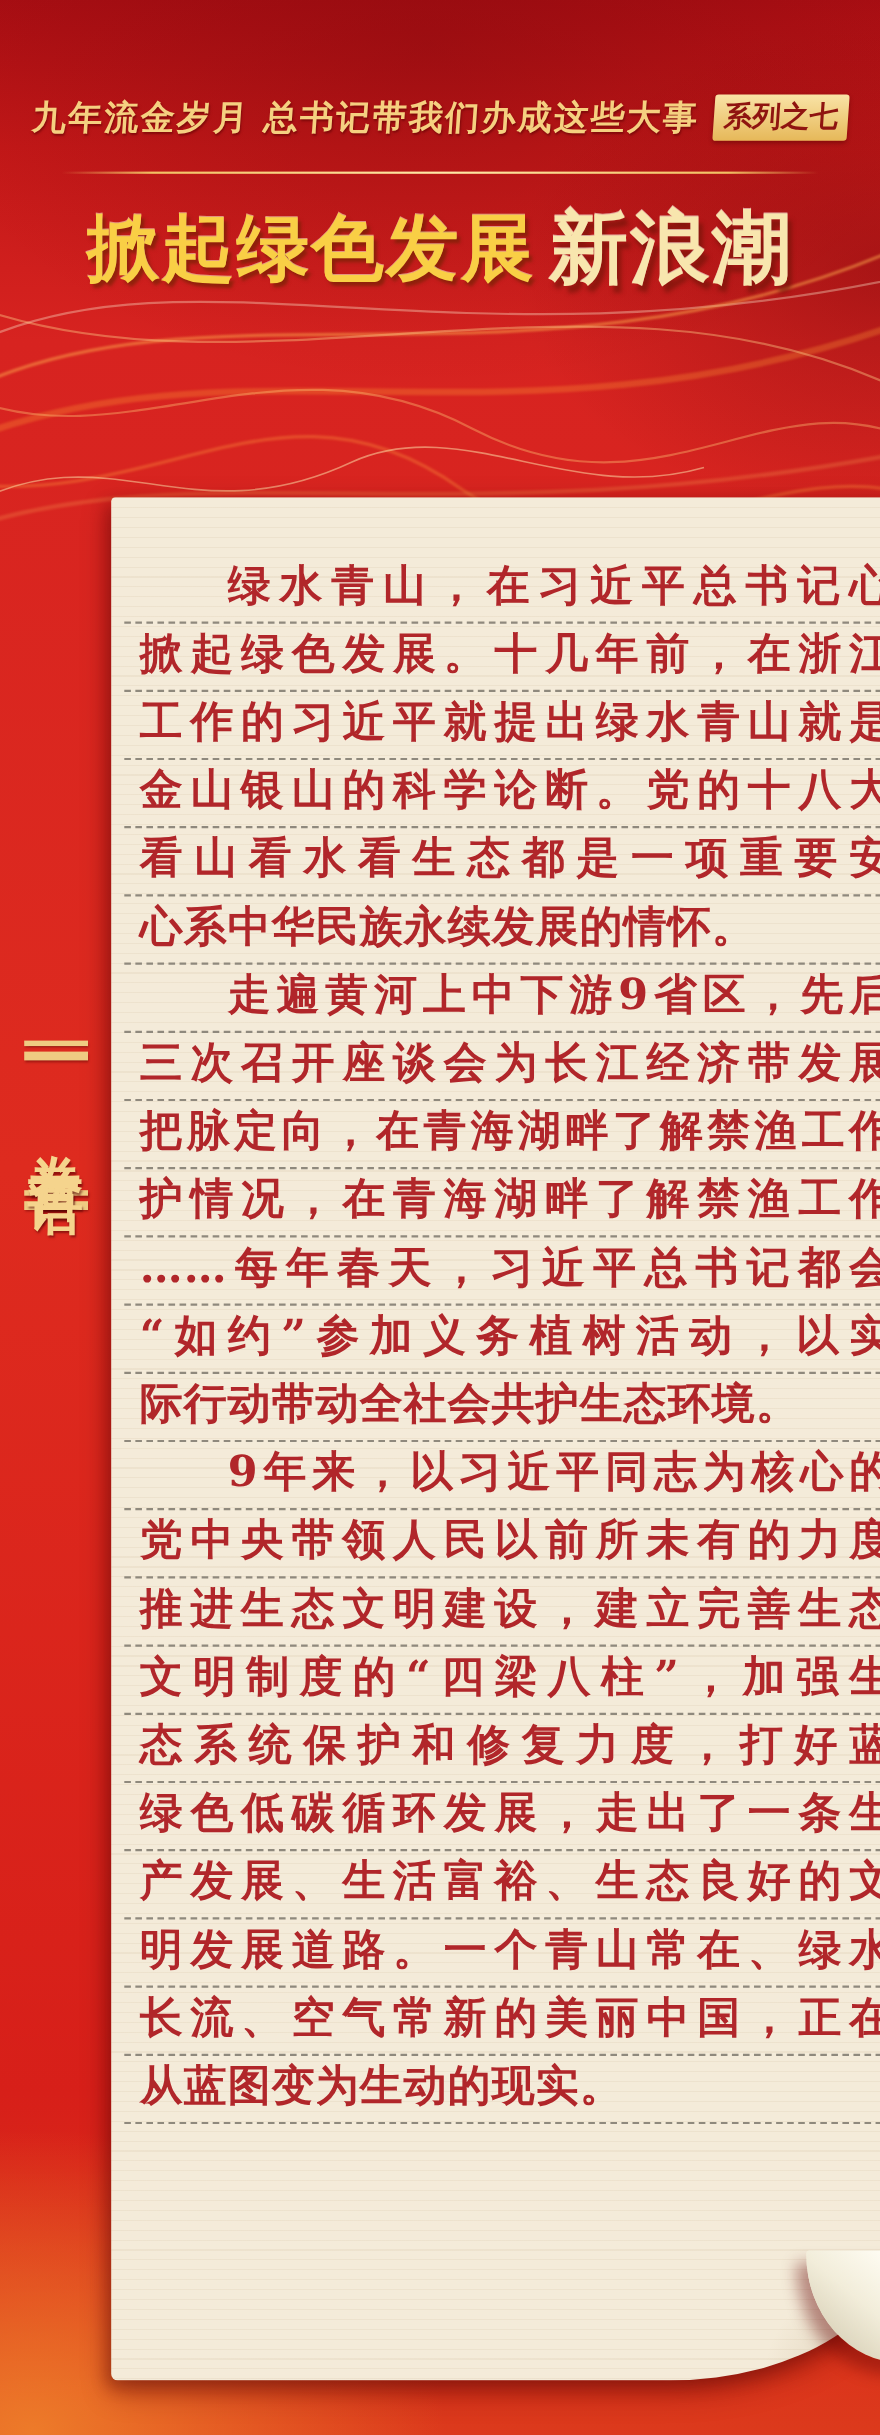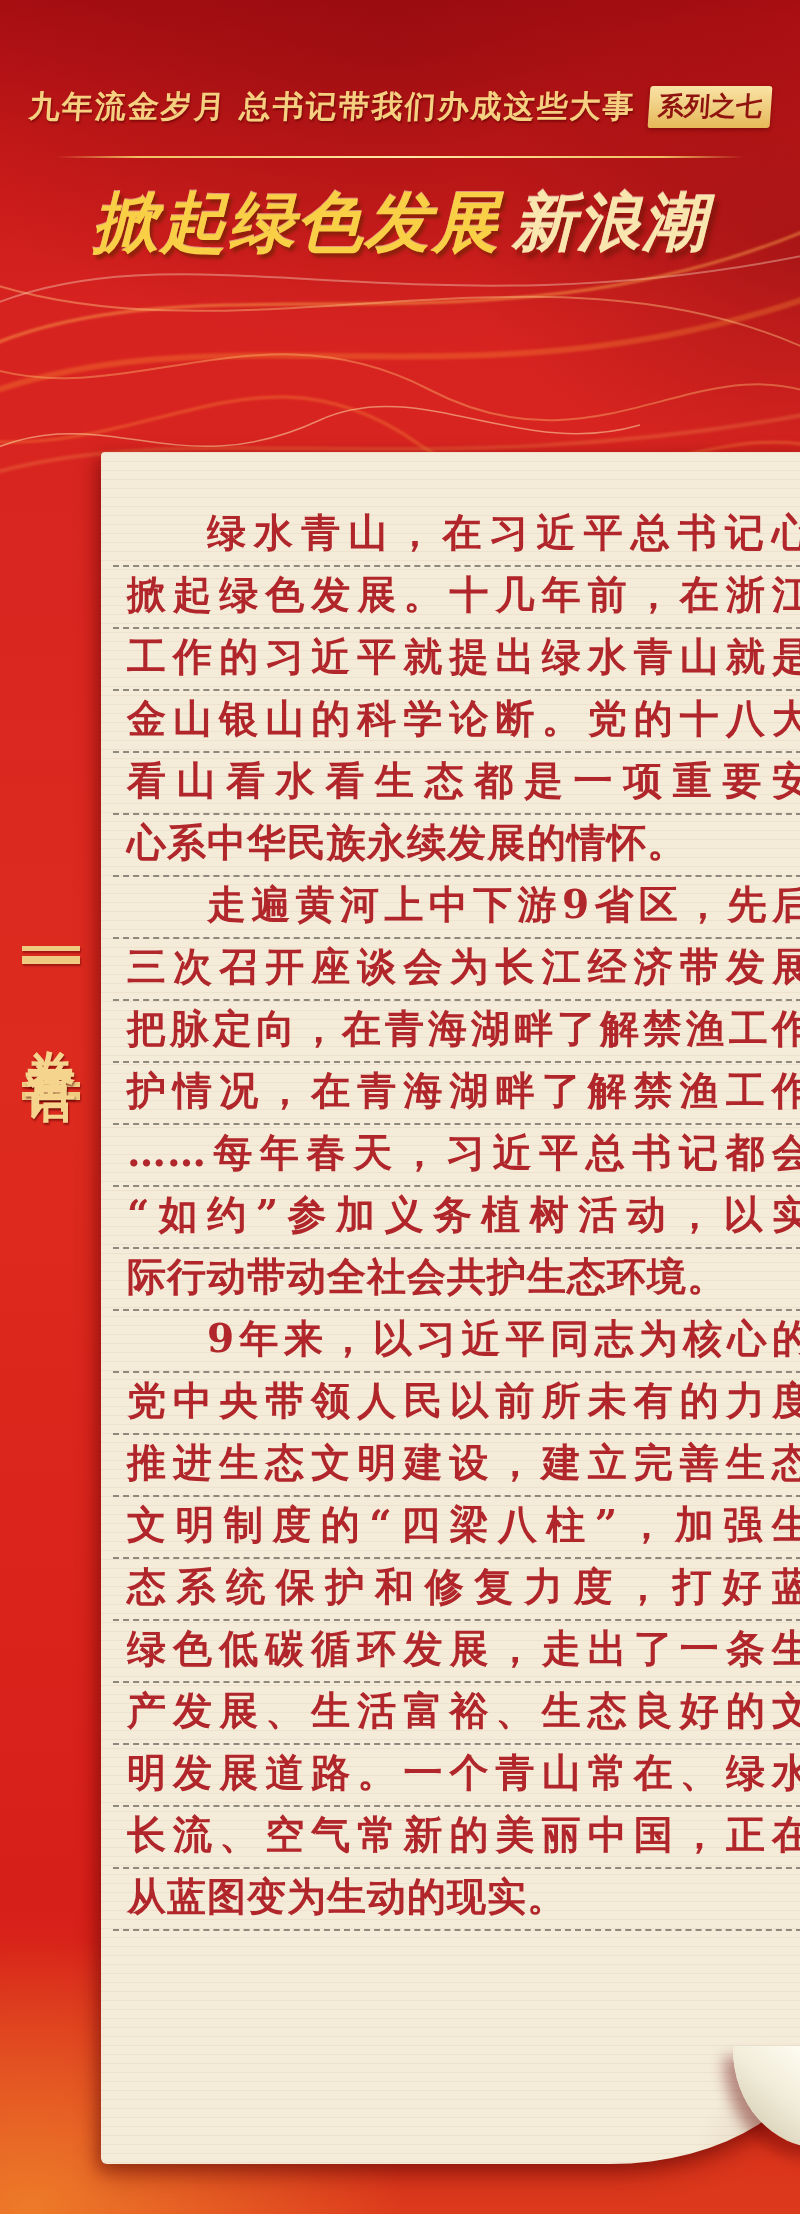--- a/index.html
+++ b/index.html
@@ -17,21 +17,21 @@
     color:#f5d080;letter-spacing:2px;text-shadow:1px 2px 2px rgba(90,0,0,.55);transform:skewX(-4deg);}
   .series-badge{margin-left:14px;font-family:"DejaVu Serif","Liberation Serif",serif;font-weight:bold;
     font-size:26px;color:#8f1410;background:linear-gradient(180deg,#f9e3a6,#e6b859);
     padding:3px 9px 4px;border-radius:3px;box-shadow:0 2px 4px rgba(80,0,0,.45);transform:skewX(-4deg);}
   .gold-divider{position:absolute;top:156px;left:56px;right:56px;height:2px;z-index:2;
     background:linear-gradient(90deg,rgba(246,200,110,0),#f2c063 12%,#ffe9a8 50%,#f2c063 88%,rgba(246,200,110,0));}
   
   .title-row{position:absolute;top:178px;left:0;right:0;z-index:2;display:flex;justify-content:center;align-items:center;gap:12px;}
   .title-main{font-family:"DejaVu Serif","Liberation Serif",serif;font-weight:bold;font-size:66px;letter-spacing:2px;
     color:#f9cf45;text-shadow:0 -1px 0 rgba(255,250,210,.55), 3px 4px 3px rgba(105,35,0,.6);}
-  .title-emphasis{font-family:"DejaVu Serif","Liberation Serif",serif;font-weight:bold;font-size:63px;letter-spacing:2px;
+  .title-emphasis{font-family:"DejaVu Serif","Liberation Serif",serif;font-weight:bold;font-size:72px;letter-spacing:2px;
     color:#f8e6ae;text-shadow:0 -1px 0 rgba(255,255,240,.6), 4px 6px 4px rgba(100,20,5,.55);}
   
   .side-label{position:absolute;left:22px;top:946px;width:58px;z-index:3;text-align:center;}
   .double-bar{width:58px;}
   .double-bar .bar{background:#efcb82;box-shadow:1px 2px 2px rgba(80,0,0,.45);}
   .double-bar .thin{height:5px;margin-bottom:5px;}
   .double-bar .thick{height:8px;}
   .side-chars{margin:46px auto 36px;font-family:"DejaVu Serif","Liberation Serif",serif;font-weight:bold;
     font-size:50px;color:#f5d48d;writing-mode:vertical-rl;letter-spacing:12px;line-height:58px;
     text-shadow:1px 2px 2px rgba(80,0,0,.55);}
@@ -75,21 +75,21 @@
     <path d="M-30,320 C180,250 420,330 830,250" stroke="#ffb65c" stroke-width="4" fill="none" opacity="0.22" filter="url(#soft)"></path>
   </svg>
 
   <header class="series-header">
     <span class="series-title">九年流金岁月 总书记带我们办成这些大事</span>
     <span class="series-badge">系列之七</span>
   </header>
 
   <div class="gold-divider"></div>
 
-  <h1 class="title-row" style="margin:0;font-style:italic;">
+  <h1 class="title-row" style="margin:0;">
     <span class="title-main">掀起绿色发展</span>
     <span class="title-emphasis">新浪潮</span>
   </h1>
 
   <aside class="side-label">
     <div class="double-bar">
       <div class="bar thin"></div>
         <div class="bar thick"></div>
     </div>
     <div class="side-chars">卷首语</div>

